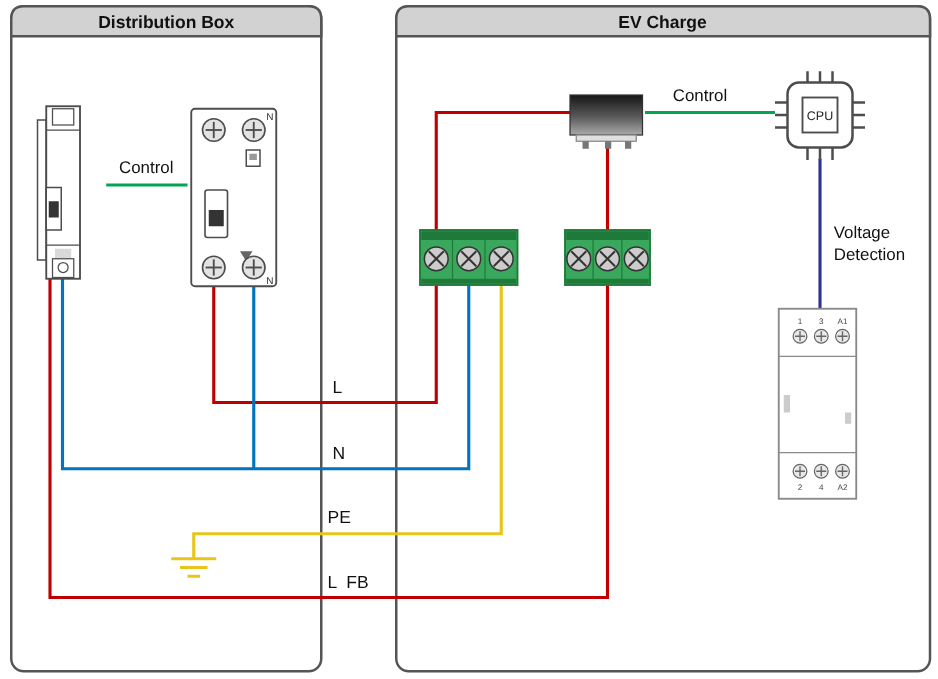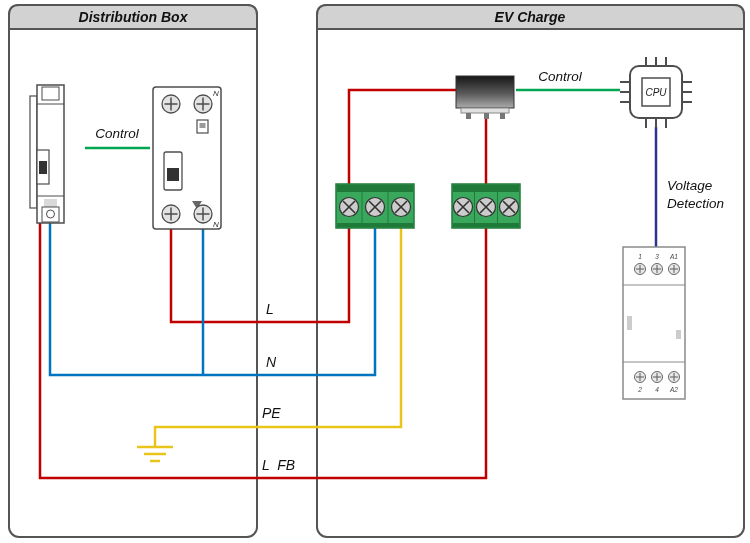--- a/index.html
+++ b/index.html
@@ -1,17 +1,17 @@
 <!DOCTYPE html>
 <html><head>
 <meta charset="utf-8">
 <style>
   html,body{margin:0;padding:0;background:#ffffff;}
   .stage{width:750px;height:543px;position:relative;overflow:hidden;
-         font-family:"Liberation Sans", sans-serif;font-style:italic;}
+         font-family:"Liberation Sans", sans-serif;}
   svg{display:block;}
   svg text{font-family:"Liberation Sans", sans-serif;}
 </style>
 </head>
 <body>
 
 <div class="stage">
 <svg width="750" height="543" viewBox="0 0 750 543">
   <defs>
     <linearGradient id="relayGrad" x1="0" y1="0" x2="0" y2="1">

